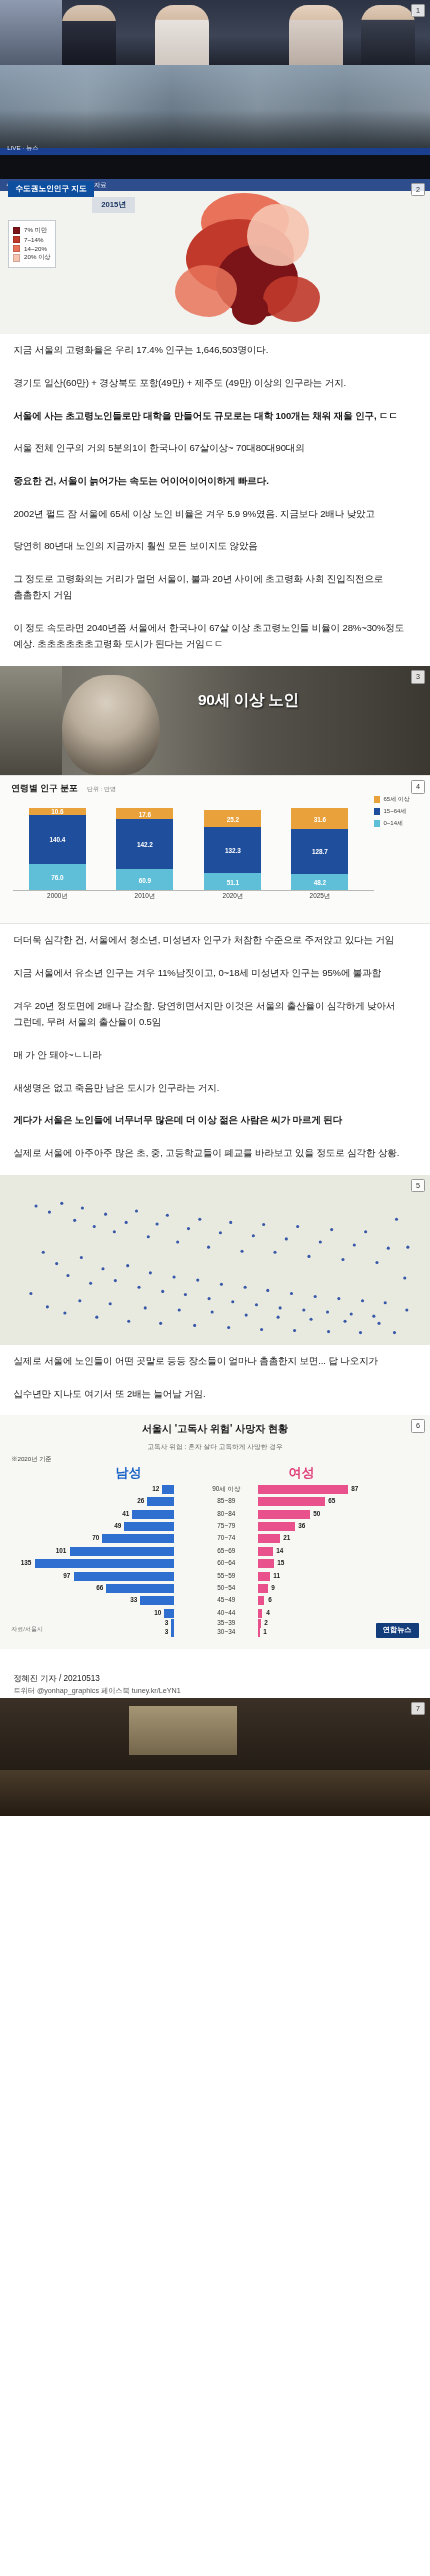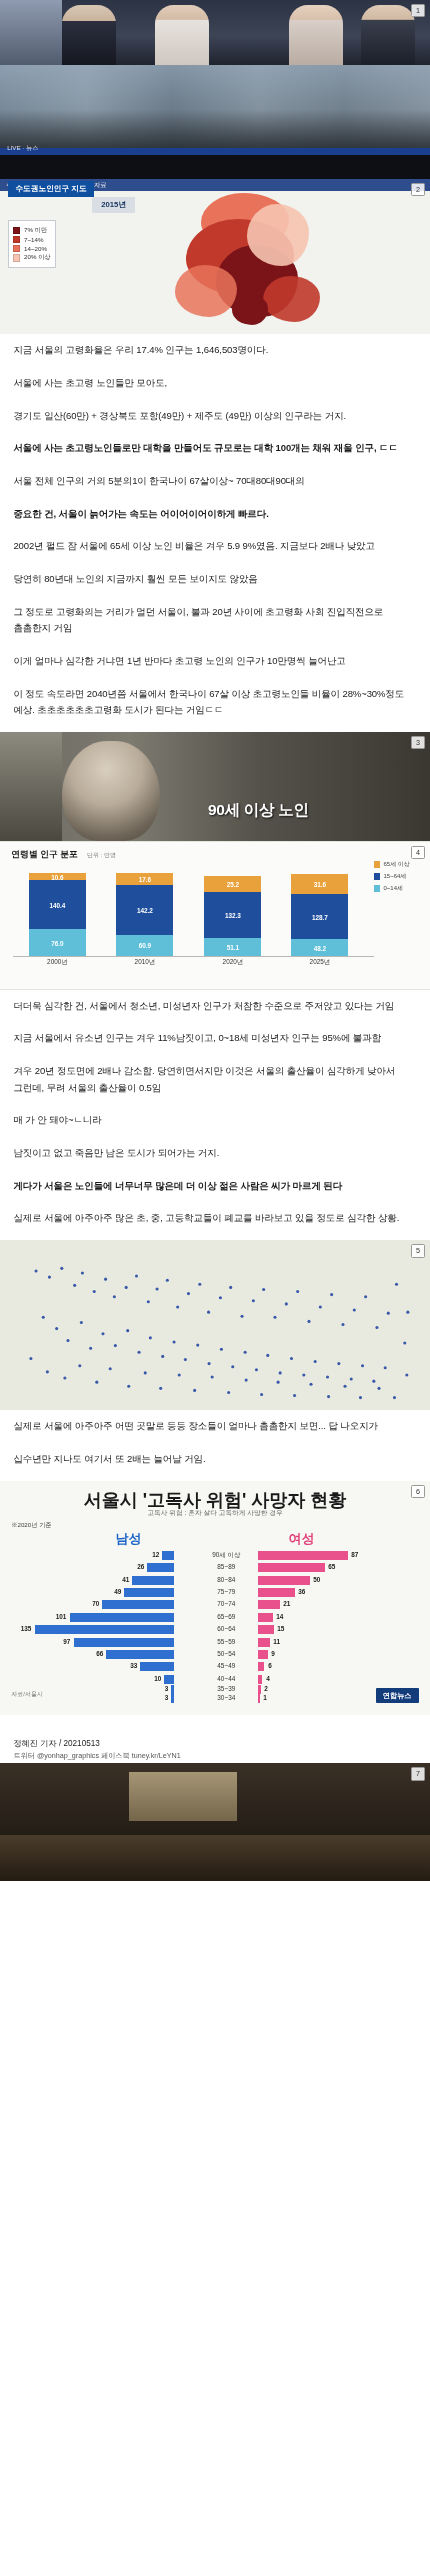--- a/index.html
+++ b/index.html
@@ -157,22 +157,22 @@
   .statue-figure {
     position:absolute; left:62px; top:9.3px; width:98px; height:100px;
     background: radial-gradient(circle at 45% 28%, #d9cfc0 0%, #b8ab99 40%, #6f6659 75%, #4a443b 100%);
     border-radius: 46% 46% 36% 36% / 55% 55% 45% 45%;
   }
   .statue-bg-left {
     position:absolute; left:0; top:0; width:62px; height:109px;
     background: linear-gradient(180deg,#8d8a7f,#4b4840);
   }
   .statue-cap {
-    position:absolute; left:208px; top:24px;
-    width:222px; height:62px;margin-top:44px;
+    position:absolute; left:198px; top:24px;
+    width:222px; height:62px;
   }
   .statue-cap .l1 {
     color:#fff; font-size:15.5px; font-weight:bold; letter-spacing:-0.3px;
     text-shadow: 1px 1px 2.1px rgba(0,0,0,.8);
   }
   .statue-cap .l2 {
     margin-top:5.2px;
     color:#ffd400; font-size:17.5px; font-weight:bold; letter-spacing:-0.3px;
     text-shadow: 1px 1px 2.1px rgba(0,0,0,.8);
   }
@@ -240,21 +240,21 @@
 
   
   .fig-lonely {
     width:430px; height:234px;
     position:relative;
     background:#f7f7f4;
     overflow:hidden;
   }
   .lon-title {
     position:absolute; left:0; top:7.2px; width:430px;
-    text-align:center; font-size:18px; font-weight:bold; color:#1a1a1a;
+    text-align:center; font-size:10px; font-weight:bold; color:#1a1a1a;
   }
   .lon-sub {
     position:absolute; left:0; top:28px; width:430px;
     text-align:center; font-size:6.7px; color:#666;
   }
   .lon-note {
     position:absolute; left:11.3px; top:40px;
     font-size:6.2px; color:#444;
   }
   .lon-head-m {
@@ -368,29 +368,27 @@
       <div class="blob" style="left:15.5px;  top:31px;  width:108px; height:77px; background:#c0392b;"></div>
       <div class="blob" style="left:46px;  top:57px; width:82px; height:72px; background:#7a1418;"></div>
       <div class="blob" style="left:77px; top:15.5px;  width:62px; height:62px; background:#f6c4b0; opacity:.9;"></div>
       <div class="blob" style="left:5.2px;  top:77px; width:62px; height:52px; background:#e8735a; opacity:.85;"></div>
       <div class="blob" style="left:93px; top:88px; width:57px; height:46px;  background:#c0392b; opacity:.9;"></div>
       <div class="blob" style="left:62px; top:106px; width:36px;  height:31px;  background:#7a1418;"></div>
     </div>
   </div>
 
   <p class="text">지금 서울의 고령화율은 우리 17.4% 인구는 1,646,503명이다.</p>
-  <p class="text">서울에 사는 초고령 노인들만 모아도,</p>
   <p class="text">경기도 일산(60만) + 경상북도 포항(49만) + 제주도 (49만) 이상의 인구라는 거지.</p>
   <p class="text bold">서울에 사는 초고령노인들로만 대학을 만들어도 규모로는 대학 100개는 채워 재울 인구, ㄷㄷ</p>
   <p class="text">서울 전체 인구의 거의 5분의1이 한국나이 67살이상~ 70대80대90대의</p>
   <p class="text bold">중요한 건, 서울이 늙어가는 속도는 어이어이어이하게 빠르다.</p>
   <p class="text">2002년 펄드 잠 서울에 65세 이상 노인 비율은 겨우 5.9 9%였음. 지금보다 2배나 낮았고</p>
   <p class="text">당연히 80년대 노인의 지금까지 훨씬 모든 보이지도 않았음</p>
   <p class="text">그 정도로 고령화의는 거리가 멀던 서울이, 불과 20년 사이에 초고령화 사회 진입직전으로 촘촘한지 거임</p>
-  <p class="text">이게 얼마나 심각한 거냐면 1년 반마다 초고령 노인의 인구가 10만명씩 늘어난고</p>
   <p class="text">이 정도 속도라면 2040년쯤 서울에서 한국나이 67살 이상 초고령노인들 비율이 28%~30%정도 예상. 초초초초초초고령화 도시가 된다는 거임ㄷㄷ</p>
   <div class="spacer"></div>
 
   <div class="block fig-statue">
     <div class="num-badge">3</div>
     <div class="statue-bg-left"></div>
     <div class="statue-figure"></div>
     <div class="statue-cap">
       <div class="l1">90세 이상 노인</div>
     </div>
@@ -479,21 +477,21 @@
       </div>
 
     </div>
     <div class="chart-axis"></div>
   </div>
 
   <p class="text">더더욱 심각한 건, 서울에서 청소년, 미성년자 인구가 처참한 수준으로 주저앉고 있다는 거임</p>
   <p class="text">지금 서울에서 유소년 인구는 겨우 11%남짓이고, 0~18세 미성년자 인구는 95%에 불과함</p>
   <p class="text">겨우 20년 정도면에 2배나 감소함. 당연히면서지만 이것은 서울의 출산율이 심각하게 낮아서 그런데, 무려 서울의 출산율이 0.5임</p>
   <p class="text">매 가 안 돼야~ㄴ니라</p>
-  <p class="text">남짓이고 없고 죽음만 남은 도시가 되어가는 거지.</p>
+  <p class="text">새생명은 없고 죽음만 남은 도시가 인구라는 거지.</p>
   <p class="text bold">게다가 서울은 노인들에 너무너무 많은데 더 이상 젊은 사람은 씨가 마르게 된다</p>
   <p class="text">실제로 서울에 아주아주 많은 초, 중, 고등학교들이 폐교를 바라보고 있을 정도로 심각한 상황.</p>
   <div class="spacer"></div>
 
   <div class="block fig-dots">
     <div class="num-badge">5</div>
     <div class="dots-land"></div>
     <svg width="430" height="170" style="position:absolute;left:0;top:0" viewBox="0 0 835 330">
       <g fill="#1a3fa0" opacity="0.85">
         <circle cx="70" cy="60" r="3"></circle>
@@ -583,21 +581,21 @@
         <circle cx="736" cy="288" r="3"></circle>
           <circle cx="766" cy="306" r="3"></circle>
           <circle cx="790" cy="262" r="3"></circle>
         <circle cx="786" cy="200" r="3"></circle>
           <circle cx="792" cy="140" r="3"></circle>
           <circle cx="770" cy="86" r="3"></circle>
       </g>
     </svg>
   </div>
 
-  <p class="text">실제로 서울에 아주아주 어떤 곳말로 등등 장소들이 얼마나 촘촘한지 보면... 답 나오지가</p>
+  <p class="text">실제로 서울에 노인들이 어떤 곳말로 등등 장소들이 얼마나 촘촘한지 보면... 답 나오지가</p>
   <p class="text">십수년만 지나도 여기서 또 2배는 늘어날 거임.</p>
   <div class="spacer"></div>
 
   <div class="block fig-lonely">
     <div class="num-badge">6</div>
     <div class="lon-title">서울시 '고독사 위험' 사망자 현황</div>
     <div class="lon-sub">고독사 위험 : 혼자 살다 고독하게 사망한 경우</div>
     <div class="lon-note">※2020년 기준</div>
     <div class="lon-head-m">남성</div>
     <div class="lon-head-f">여성</div>

